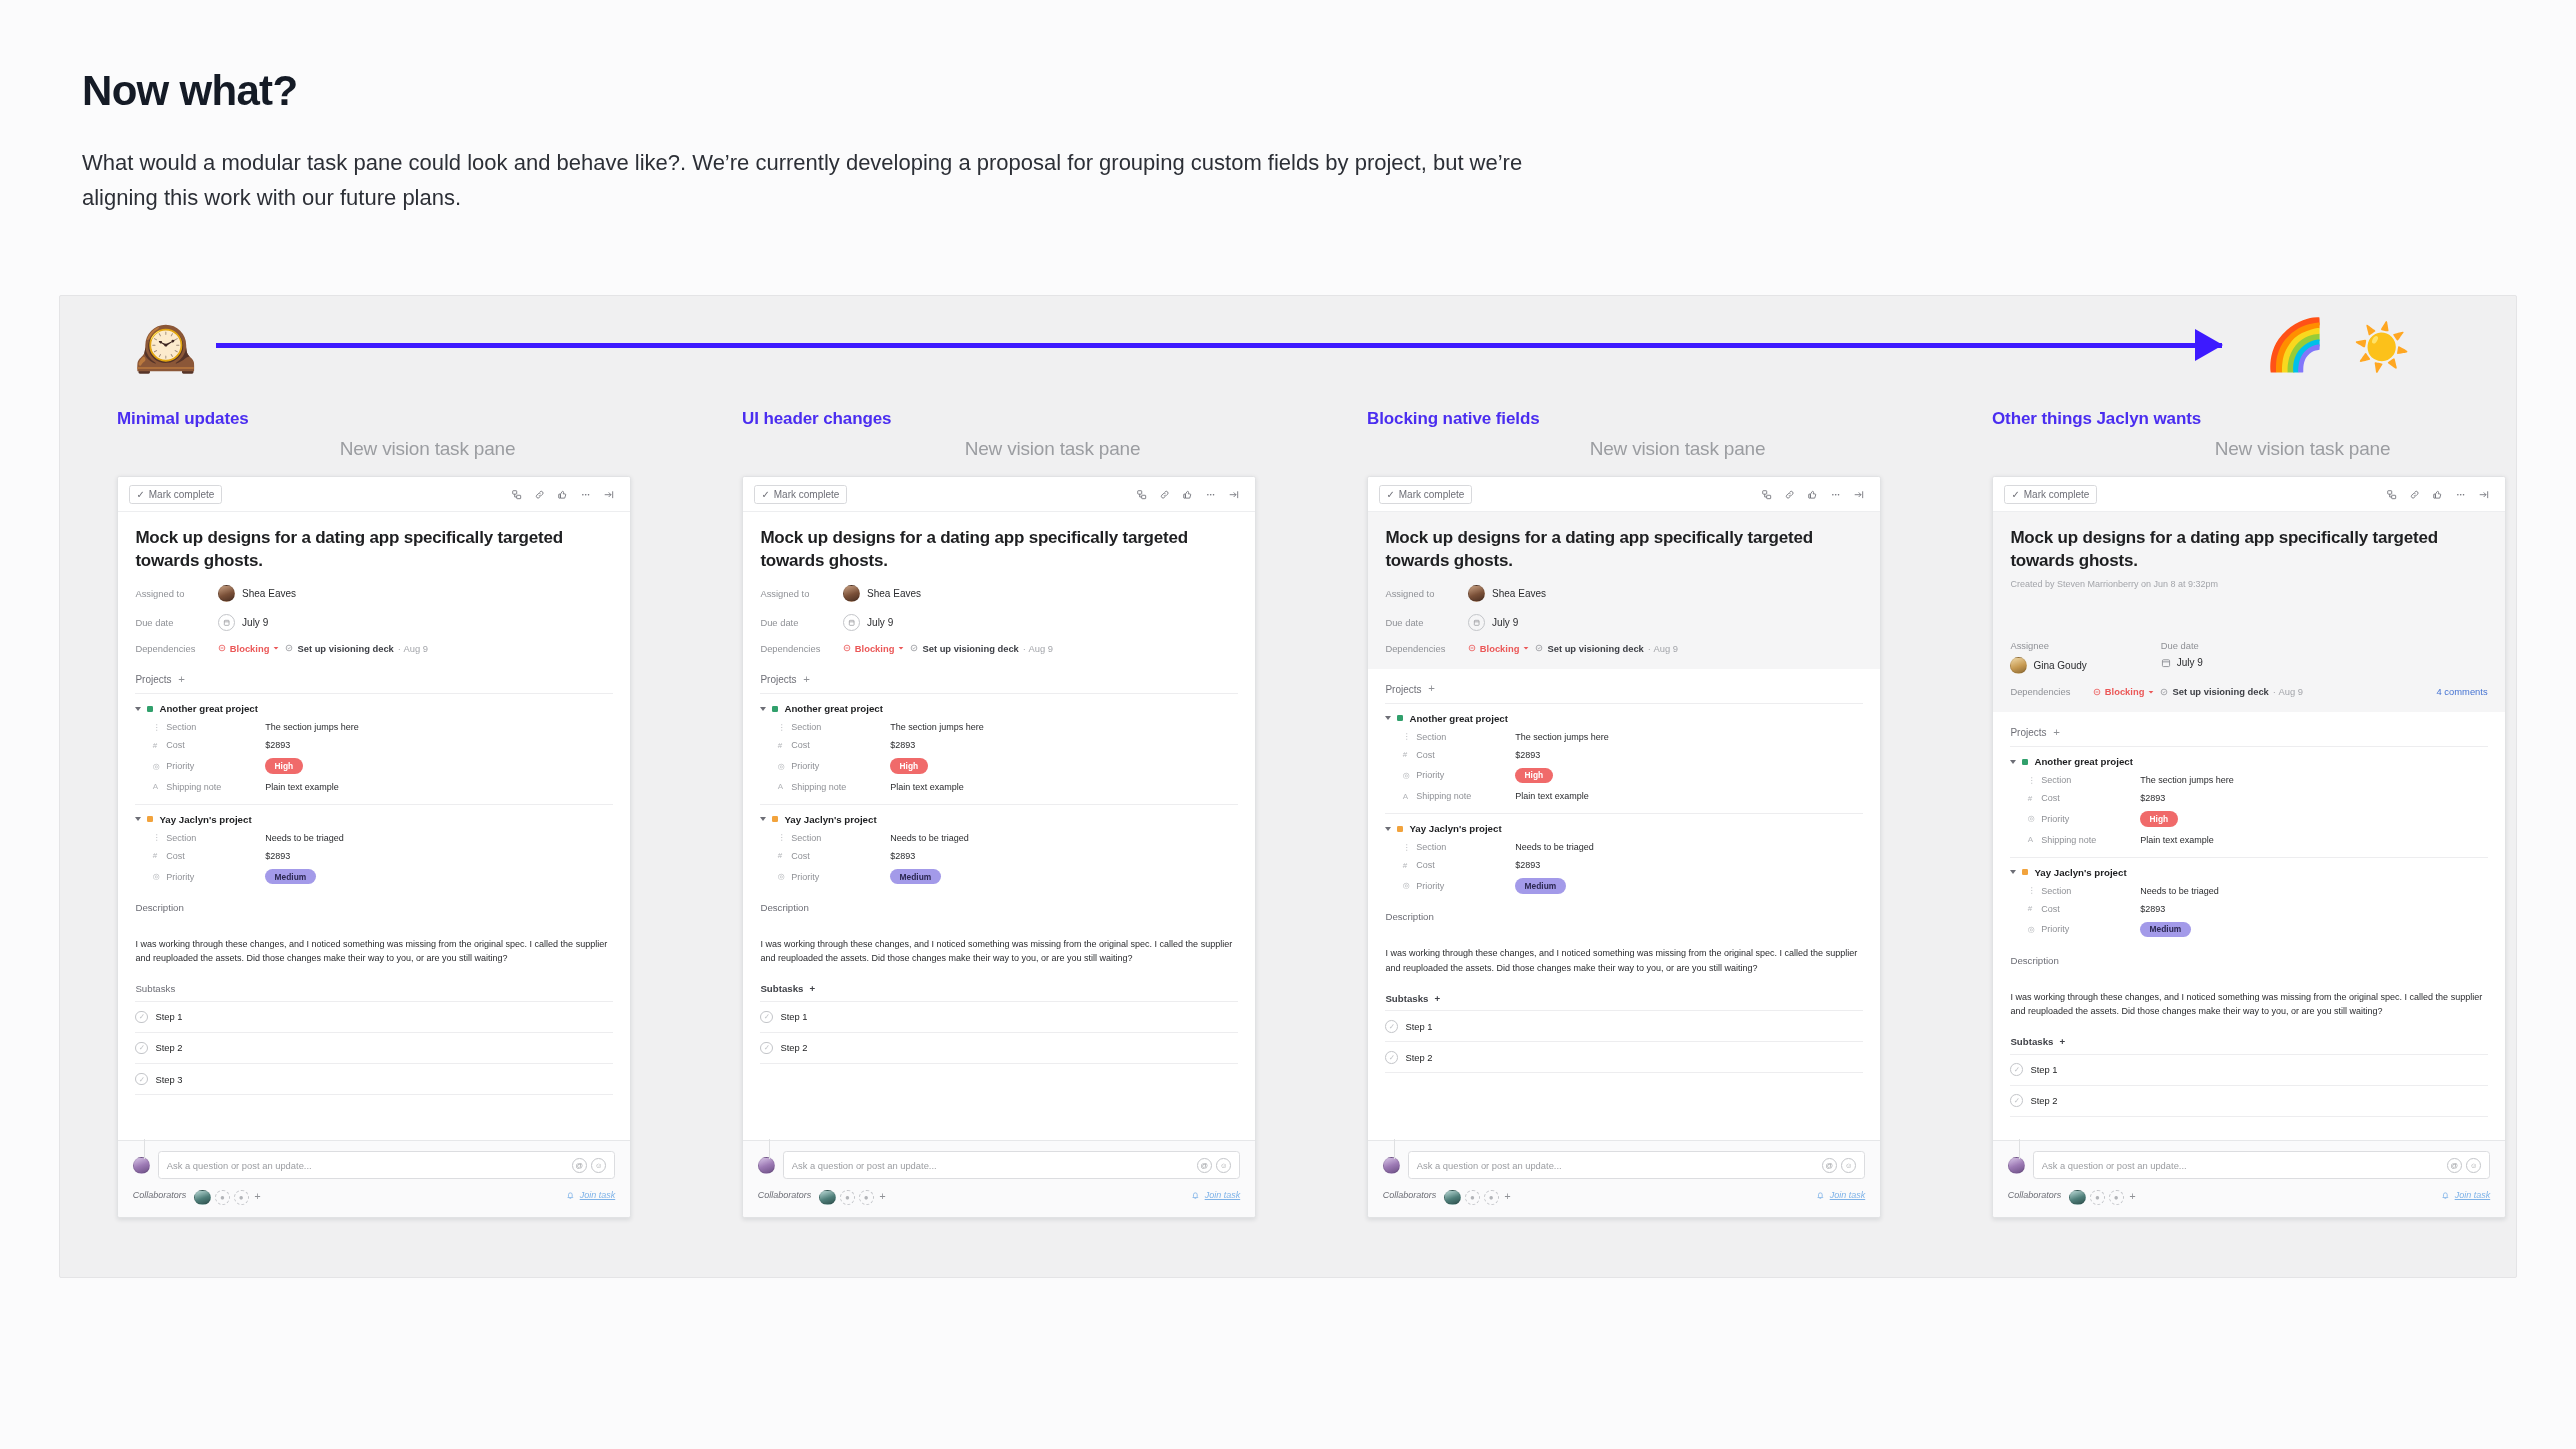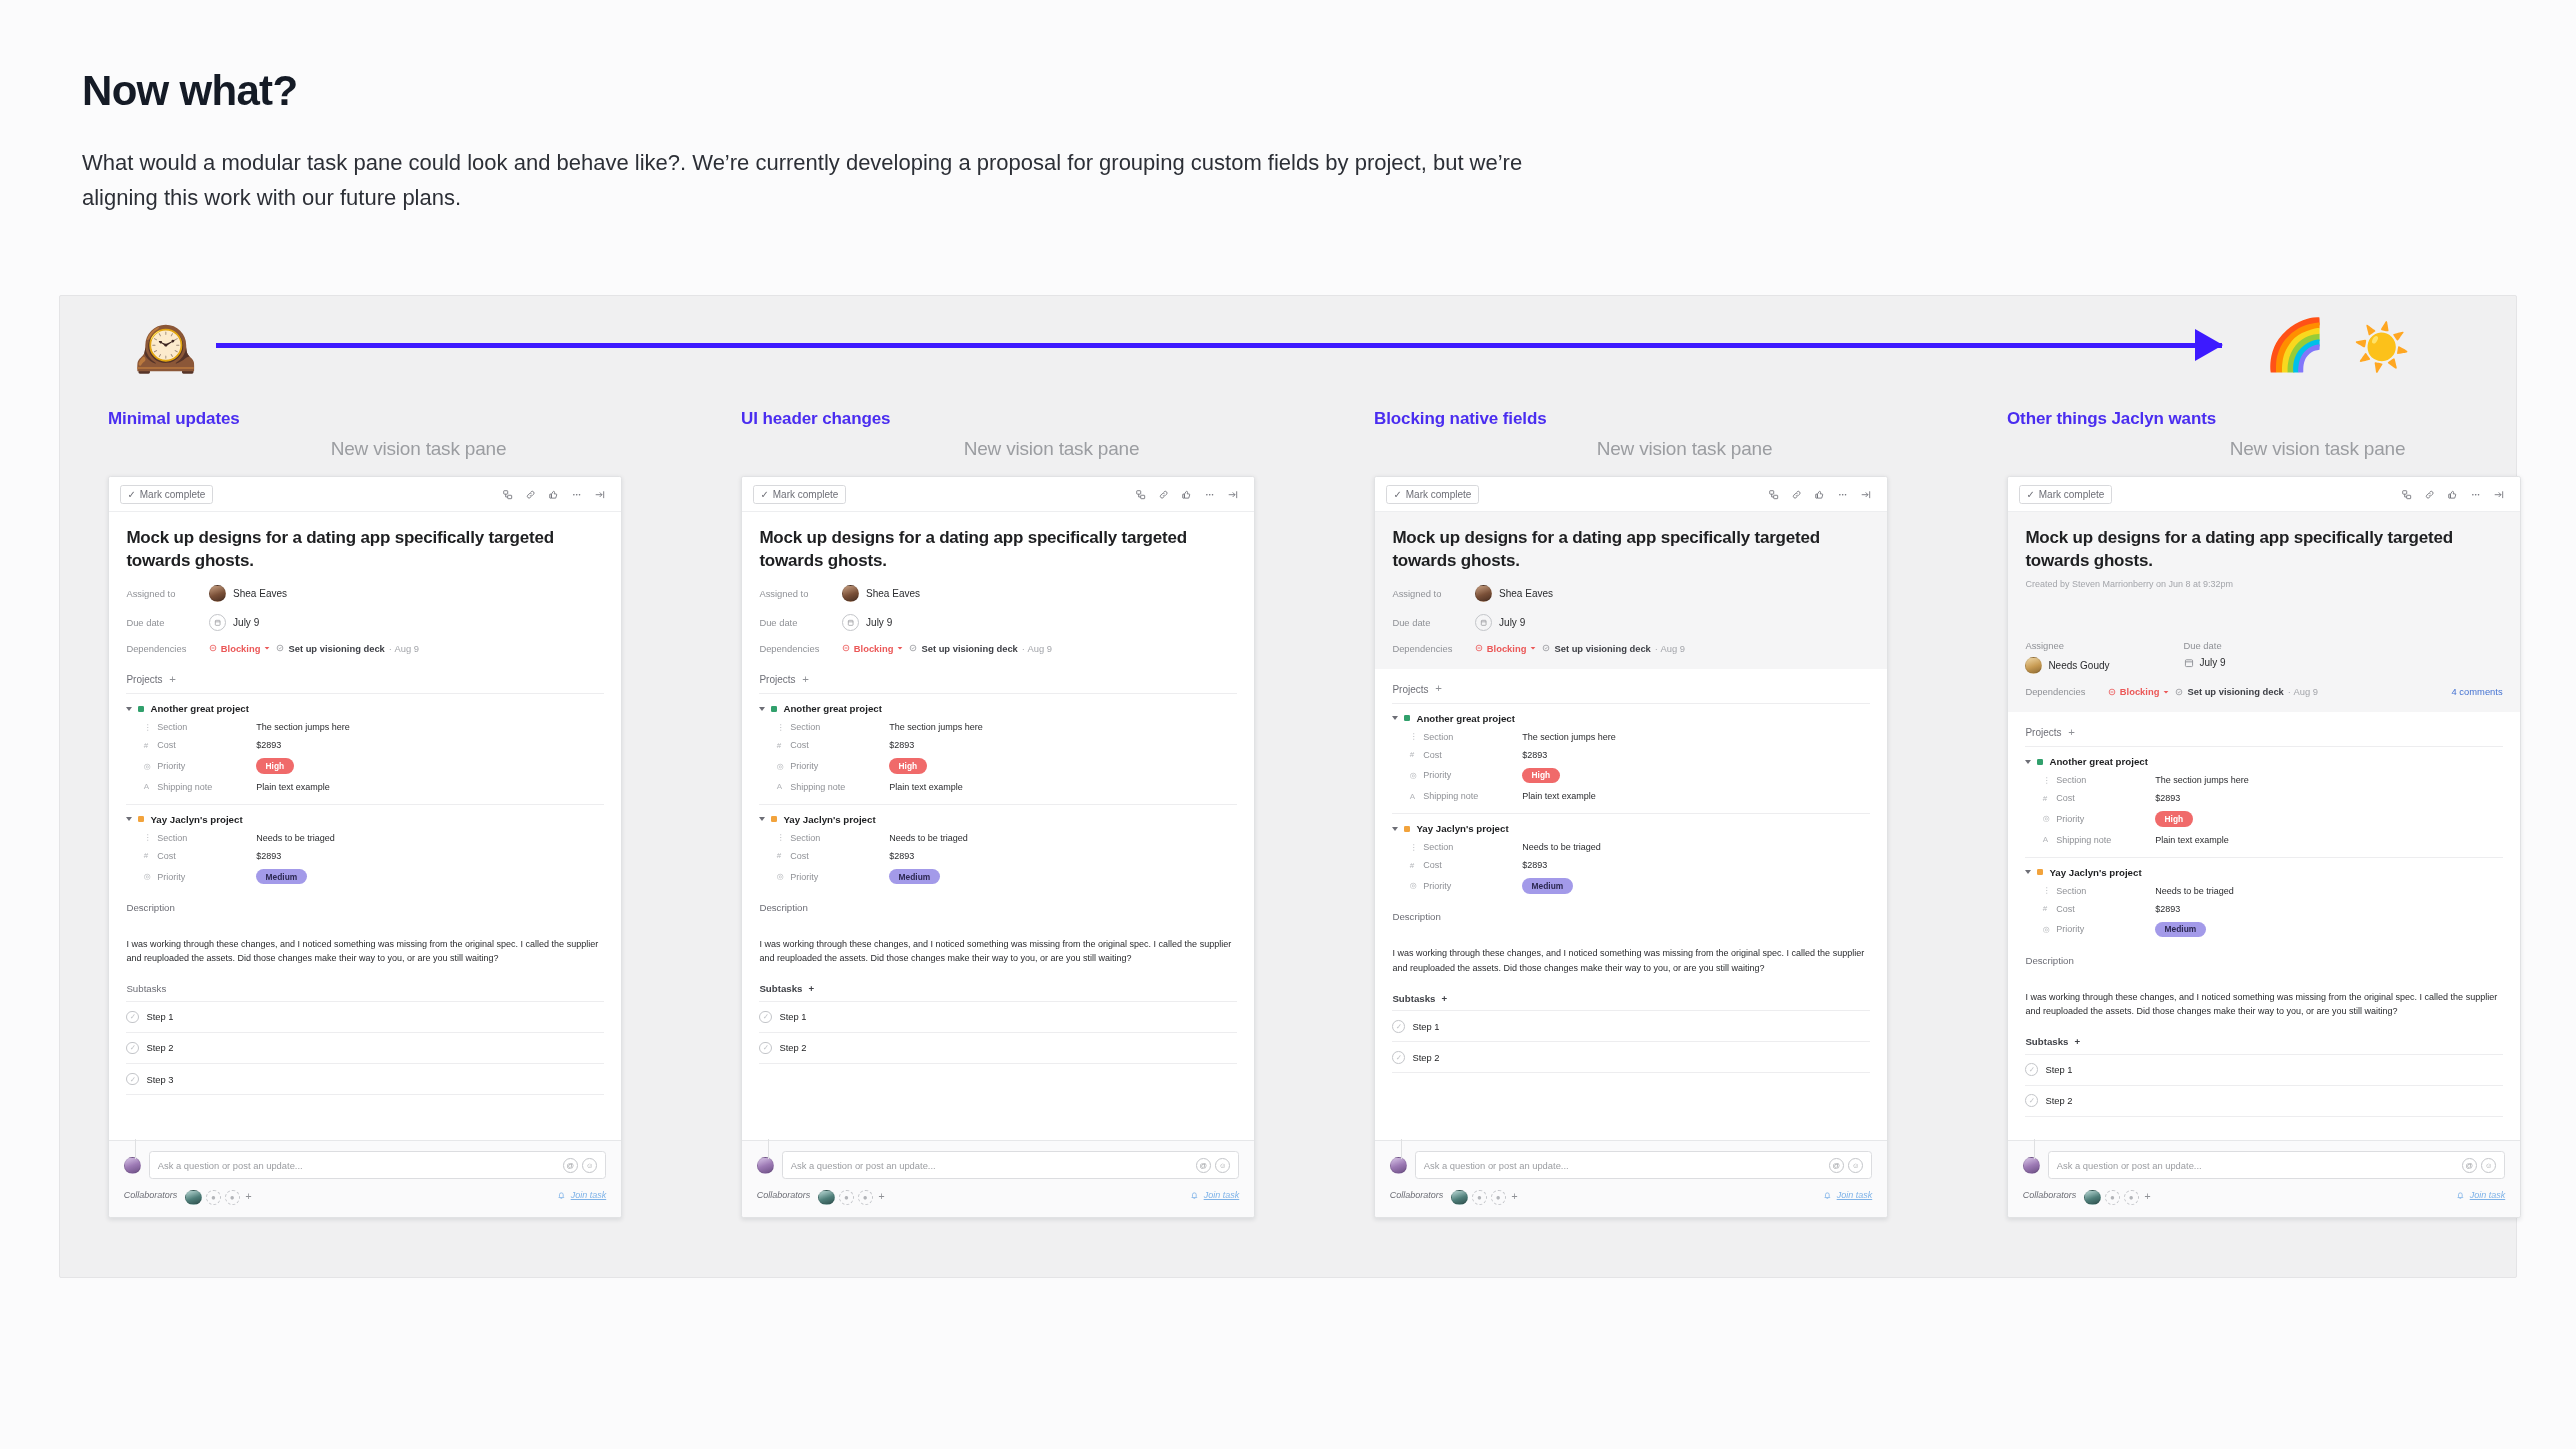--- a/index.html
+++ b/index.html
@@ -34,21 +34,21 @@
     position: absolute; right: -1.3px; top: -14px;
     width: 0; height: 0;
     border-top: 16px solid transparent;
     border-bottom: 16px solid transparent;
     border-left: 28px solid #3d1aff;
   }
   .rainbow-emoji { position: absolute; left: 2204px; top: 24px; font-size: 50px; line-height: 1; }
   .sun-emoji { position: absolute; left: 2293px; top: 28px; font-size: 46px; line-height: 1; }
 
   
-  .cols { position: absolute; left: 48px; top: 113px; width: 2368px; display: flex; gap: 12px; }
+  .cols { position: absolute; left: 57px; top: 113px; width: 2368px; display: flex; gap: 4px; }
   .col { width: 621px; flex: 0 0 621px; }
   .col-label { font-size: 17px; font-weight: 700; color: #4a2df0; letter-spacing: -0.1px; }
   .col-sub { margin-top: 9.4px; font-size: 19px; color: #9b9da1; letter-spacing: -0.2px; text-align: center; }
 
   
   .pane {
     margin-top: 16px; width: 514px; height: 742px;
     background: #ffffff;
     border: 0.7px solid #e1e2e4;
     border-radius: 2.7px;
@@ -836,21 +836,21 @@
           <div class="pane-body">
             <div class="native-zone shaded">
               <div class="task-title">Mock up designs for a dating app specifically targeted towards ghosts.</div>
               <div class="created-by">Created by Steven Marrionberry on Jun 8 at 9:32pm</div>
 
               <div class="two-col-fields">
                 <div>
                   <div class="stack-label">Assignee</div>
                   <div class="stack-val">
                     <span class="avatar blonde"></span>
-                    <span>Needs Goudy</span>
+                    <span>Gina Goudy</span>
                   </div>
                 </div>
                 <div>
                   <div class="stack-label">Due date</div>
                   <div class="stack-val">
                     <span style="color:#8f9196;display:flex">
                         <svg width="10" height="10" viewBox="0 0 14 14" fill="none" stroke="currentColor" stroke-width="1.3">
                           <rect x="2" y="2.5" width="10" height="9.5" rx="1.4"></rect>
                           <path d="M2 5.4h10"></path>
                         </svg>

